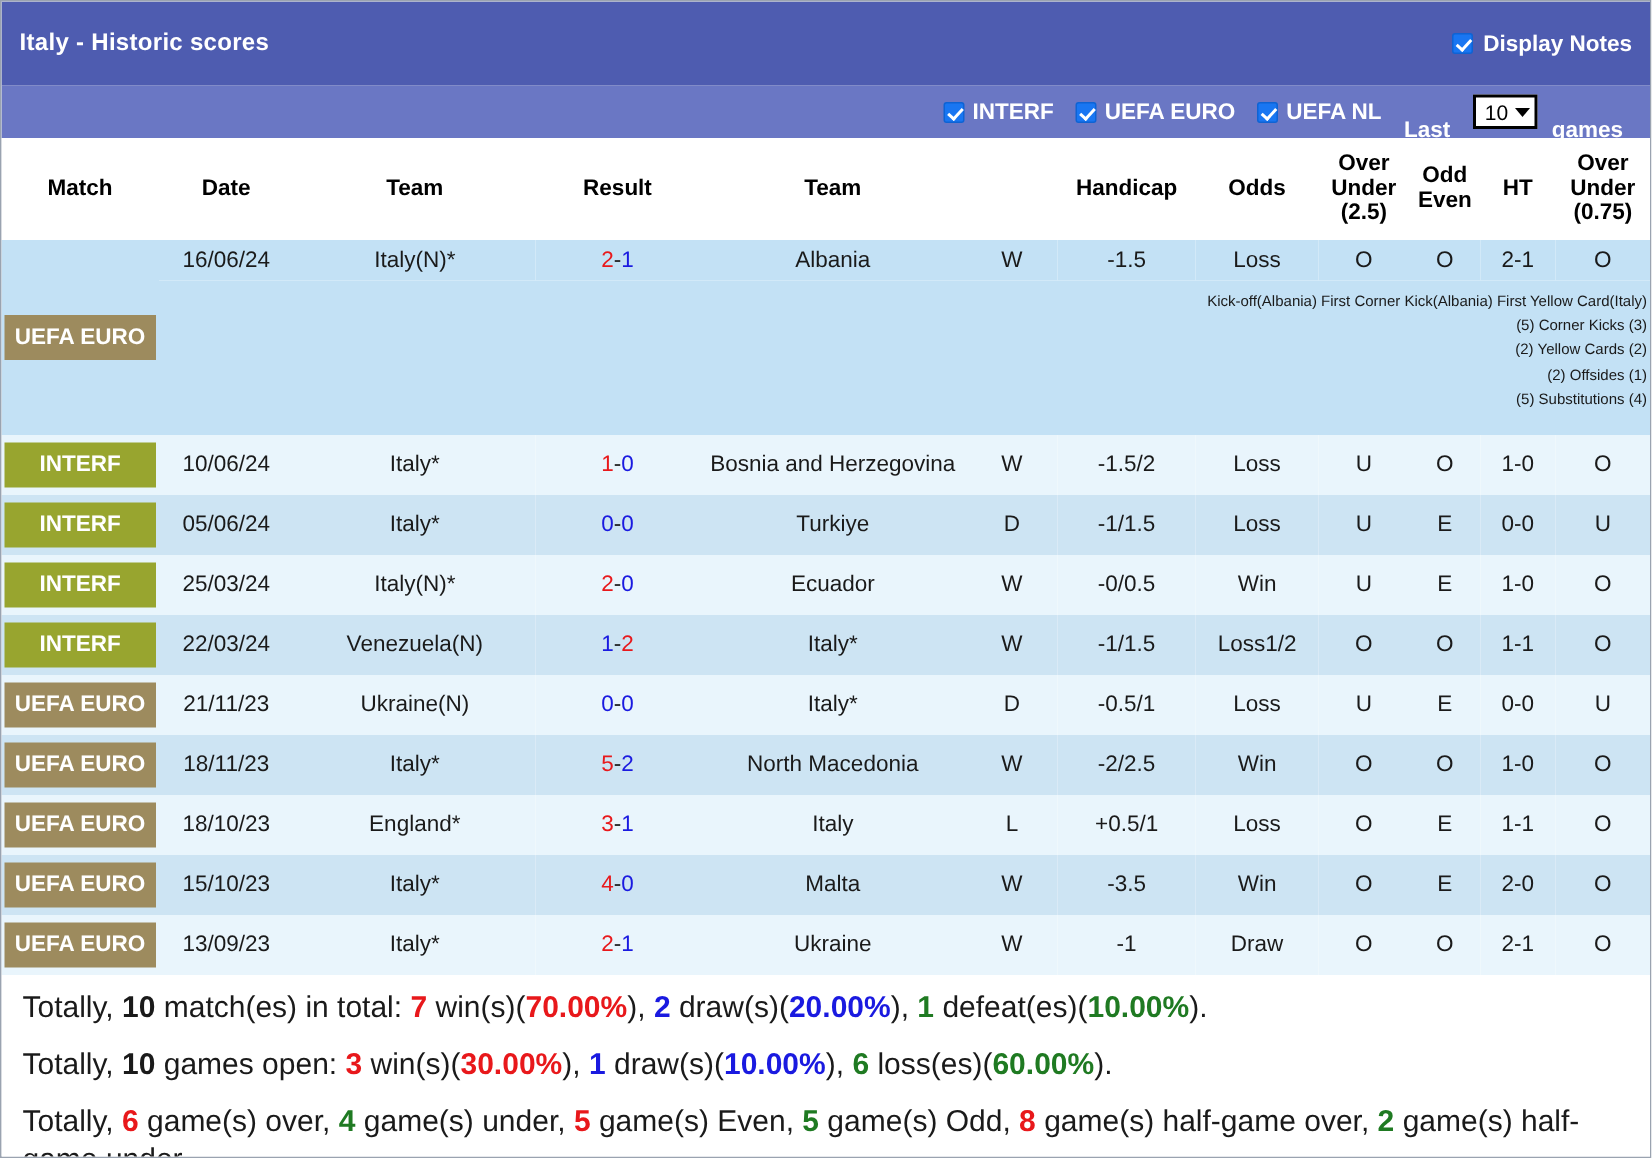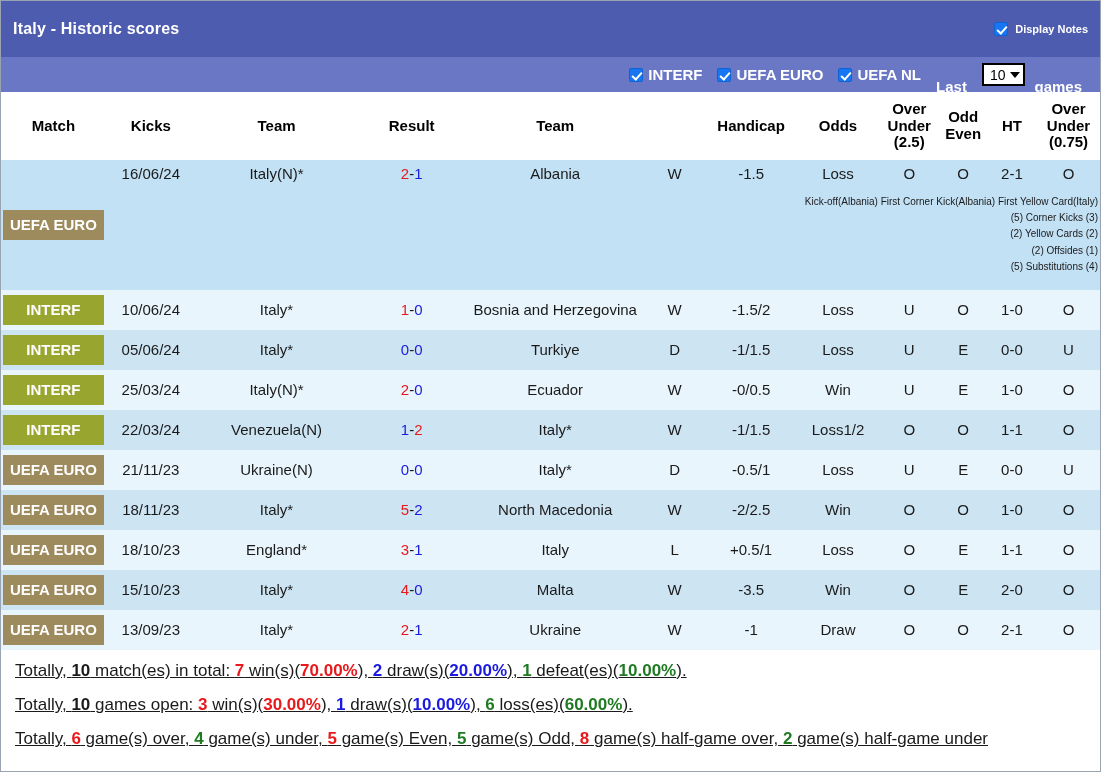--- a/index.html
+++ b/index.html
@@ -33,21 +33,21 @@
     letter-spacing: 0.2px;
   }
   .titlebar .right {
     margin-left: auto;
     display: flex;
     align-items: center;
     gap: 7px;
   }
   .titlebar .right .lbl {
     color: #ffffff;
-    font-size: 11px;
+    font-size: 15px;
     font-weight: bold;
   }
 
   
   .filterbar {
     height: 35px;
     background: #6a77c4;
     display: flex;
     align-items: center;
     justify-content: flex-end;
@@ -166,24 +166,23 @@
   .c-navy  { color: #24246e; }
   .c-black { color: #1a1a1a; }
 
   
   .footer {
     padding: 10px 14px 8px 14px;
     background: #ffffff;
   }
   .footer p {
     margin: 0 0 13px 0;
-    font-size: 17px;
+    font-size: 20px;
     color: #1a1a1a;
     line-height: 1.25;
-    text-decoration: underline;
   }
   .footer p:last-child { margin-bottom: 0; }
   .footer b { font-weight: bold; }
 </style>
 </head>
 <body>
 
 <div id="page">
 
   <div class="titlebar">
@@ -226,21 +225,21 @@
       <col style="width:88px">
         <col style="width:78px">
         <col style="width:58px">
       <col style="width:45px">
         <col style="width:48px">
         <col style="width:60px">
     </colgroup>
     <thead>
       <tr>
         <th>Match</th>
-        <th>Kicks</th>
+        <th>Date</th>
         <th>Team</th>
         <th>Result</th>
         <th>Team</th>
         <th></th>
         <th>Handicap</th>
         <th>Odds</th>
         <th>
           <div>Over</div>
           <div>Under</div>
           <div>(2.5)</div>

